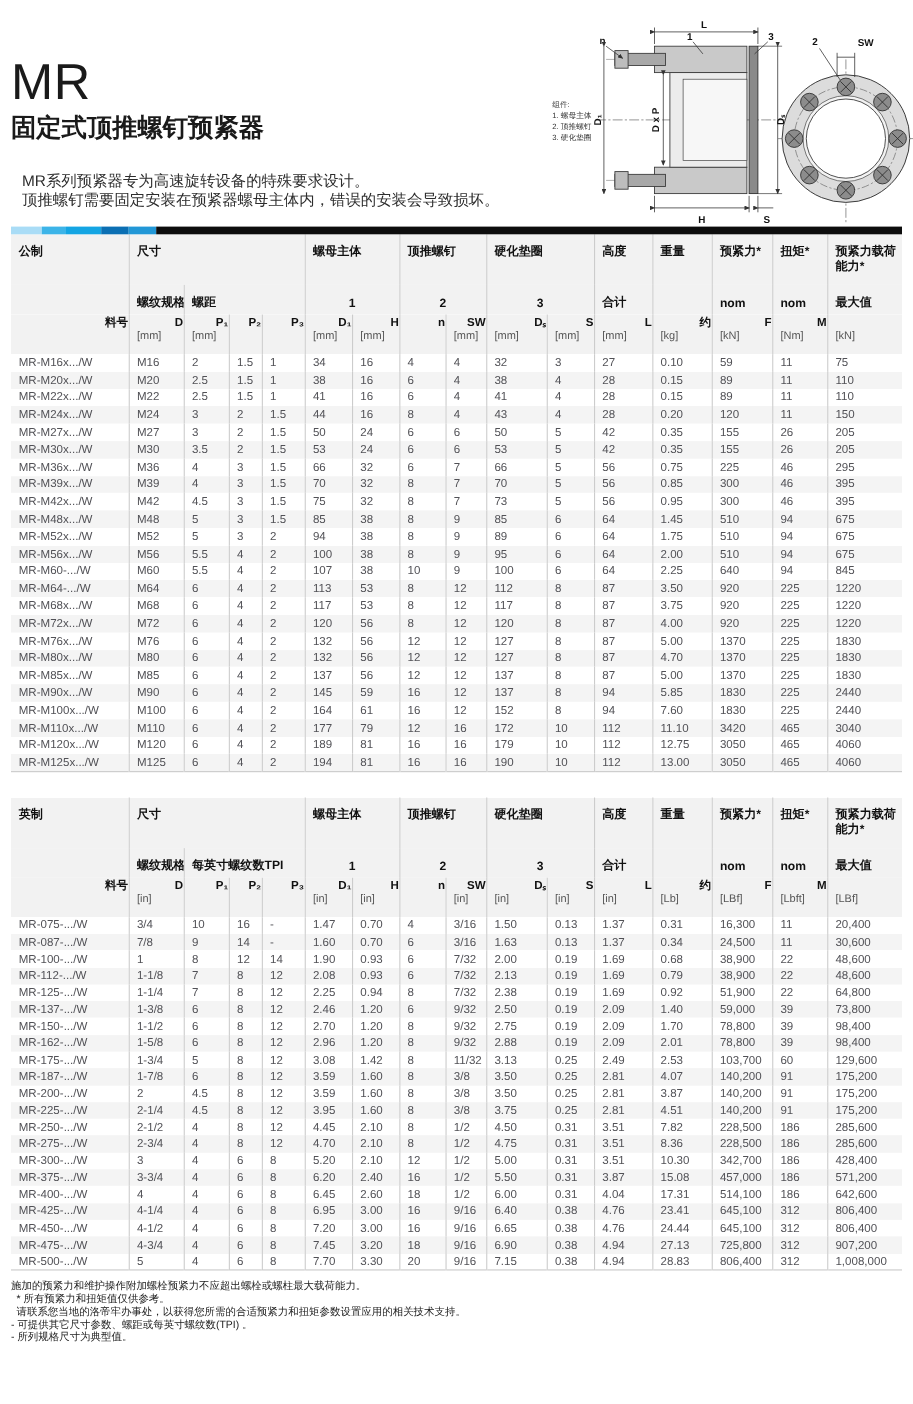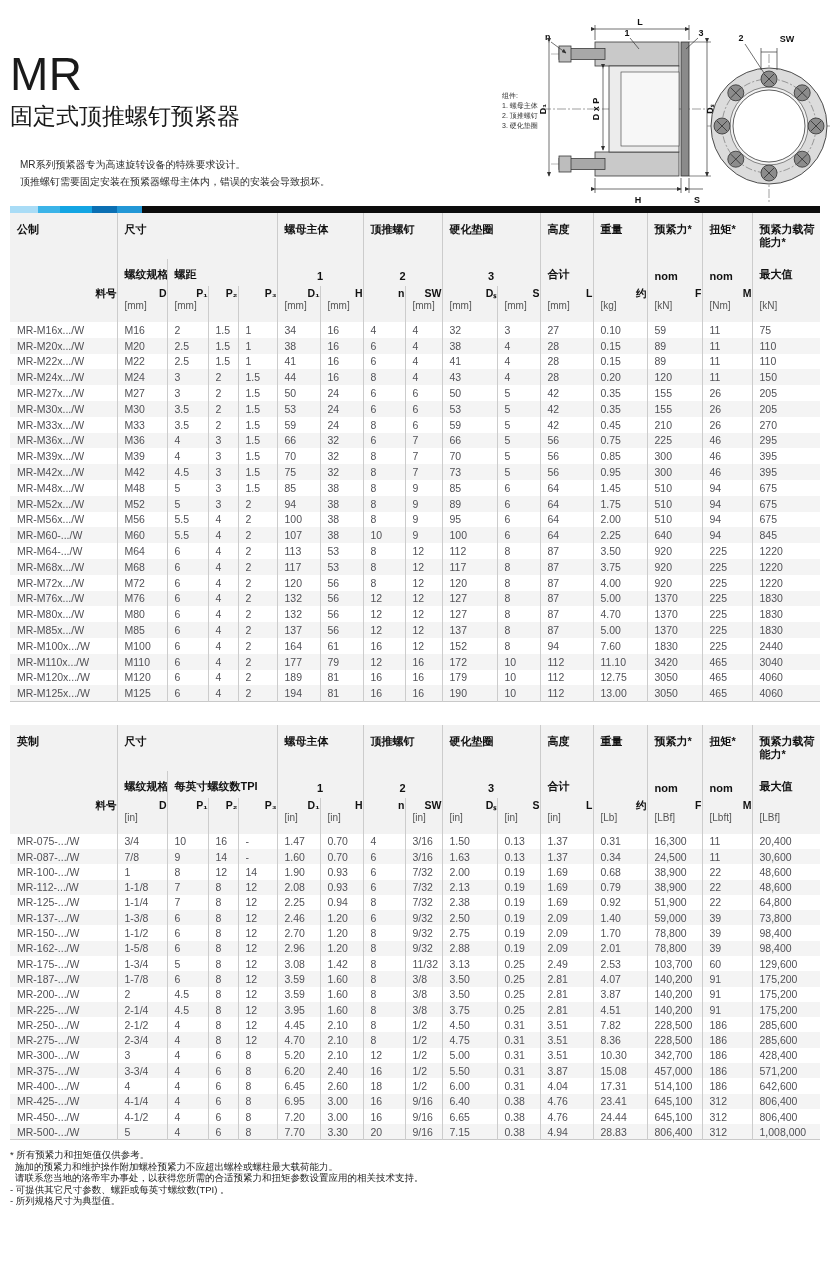--- a/index.html
+++ b/index.html
@@ -1,22 +1,22 @@
 <!DOCTYPE html>
 <html><head>
 <meta charset="utf-8">
 <style>
   html,body{margin:0;padding:0;background:#fff;}
   .page{position:relative;width:830px;height:1276px;background:#fff;overflow:hidden;
         font-family:"Liberation Sans",sans-serif;color:#1a1a1a;}
   
   .hdr{margin:52px 0 0 10px;}
   .title{font-size:46px;line-height:44px;font-weight:400;letter-spacing:0.5px;}
-  .subtitle{font-size:23px;line-height:26px;margin-top:7px;font-weight:400;}
-  .desc{margin:27px 0 0 10px;font-size:10px;line-height:17px;color:#2d2d2d;}
+  .subtitle{font-size:23px;line-height:26px;margin-top:7px;font-weight:700;}
+  .desc{margin:27px 0 0 10px;font-size:14px;line-height:17px;color:#2d2d2d;}
   
   .diagrams{position:absolute;top:12px;left:495px;width:335px;height:200px;}
   .legend{position:absolute;left:7px;top:79px;font-size:7px;line-height:10px;color:#333;}
   svg text{font-family:"Liberation Sans",sans-serif;font-size:9px;font-weight:bold;fill:#111;}
   .svg-cross{position:absolute;left:42px;top:0;}
   .svg-front{position:absolute;left:212px;top:18px;}
   
   .accent-bar{display:flex;width:810px;height:7px;margin:16px 0 0 10px;}
   .accent-bar .seg{height:7px;}
   .accent-rest{flex:1;height:7px;}
@@ -392,38 +392,20 @@
           <td>6</td>
           <td>53</td>
           <td>5</td>
           <td>42</td>
           <td>0.35</td>
           <td>155</td>
           <td>26</td>
           <td>205</td>
         </tr>
         <tr>
-          <td>MR-M33x.../W</td>
-          <td>M33</td>
-          <td>3.5</td>
-          <td>2</td>
-          <td>1.5</td>
-          <td>59</td>
-          <td>24</td>
-          <td>8</td>
-          <td>6</td>
-          <td>59</td>
-          <td>5</td>
-          <td>42</td>
-          <td>0.45</td>
-          <td>210</td>
-          <td>26</td>
-          <td>270</td>
-        </tr>
-        <tr>
           <td>MR-M36x.../W</td>
           <td>M36</td>
           <td>4</td>
           <td>3</td>
           <td>1.5</td>
           <td>66</td>
           <td>32</td>
           <td>6</td>
           <td>7</td>
           <td>66</td>
@@ -642,20 +624,38 @@
           <td>56</td>
           <td>12</td>
           <td>12</td>
           <td>137</td>
           <td>8</td>
           <td>87</td>
           <td>5.00</td>
           <td>1370</td>
           <td>225</td>
           <td>1830</td>
+        </tr>
+        <tr>
+          <td>MR-M90x.../W</td>
+          <td>M90</td>
+          <td>6</td>
+          <td>4</td>
+          <td>2</td>
+          <td>145</td>
+          <td>59</td>
+          <td>16</td>
+          <td>12</td>
+          <td>137</td>
+          <td>8</td>
+          <td>94</td>
+          <td>5.85</td>
+          <td>1830</td>
+          <td>225</td>
+          <td>2440</td>
         </tr>
         <tr>
           <td>MR-M100x.../W</td>
           <td>M100</td>
           <td>6</td>
           <td>4</td>
           <td>2</td>
           <td>164</td>
           <td>61</td>
           <td>16</td>
@@ -1176,20 +1176,38 @@
           <td>9/16</td>
           <td>6.65</td>
           <td>0.38</td>
           <td>4.76</td>
           <td>24.44</td>
           <td>645,100</td>
           <td>312</td>
           <td>806,400</td>
         </tr>
         <tr>
+          <td>MR-475-.../W</td>
+          <td>4-3/4</td>
+          <td>4</td>
+          <td>6</td>
+          <td>8</td>
+          <td>7.45</td>
+          <td>3.20</td>
+          <td>18</td>
+          <td>9/16</td>
+          <td>6.90</td>
+          <td>0.38</td>
+          <td>4.94</td>
+          <td>27.13</td>
+          <td>725,800</td>
+          <td>312</td>
+          <td>907,200</td>
+        </tr>
+        <tr>
           <td>MR-500-.../W</td>
           <td>5</td>
           <td>4</td>
           <td>6</td>
           <td>8</td>
           <td>7.70</td>
           <td>3.30</td>
           <td>20</td>
           <td>9/16</td>
           <td>7.15</td>
@@ -1197,20 +1215,20 @@
           <td>4.94</td>
           <td>28.83</td>
           <td>806,400</td>
           <td>312</td>
           <td>1,008,000</td>
         </tr>
       </tbody>
     </table>
 
   <div class="footnotes">
+    <div>施加的预紧力和维护操作附加螺栓预紧力不应超出螺栓或螺柱最大载荷能力。</div>
     <div>* 所有预紧力和扭矩值仅供参考。</div>
-    <div>施加的预紧力和维护操作附加螺栓预紧力不应超出螺栓或螺柱最大载荷能力。</div>
     <div>请联系您当地的洛帝牢办事处，以获得您所需的合适预紧力和扭矩参数设置应用的相关技术支持。</div>
     <div>- 可提供其它尺寸参数、螺距或每英寸螺纹数(TPI) 。</div>
     <div>- 所列规格尺寸为典型值。</div>
   </div>
 
 </div>
 
 </body></html>

